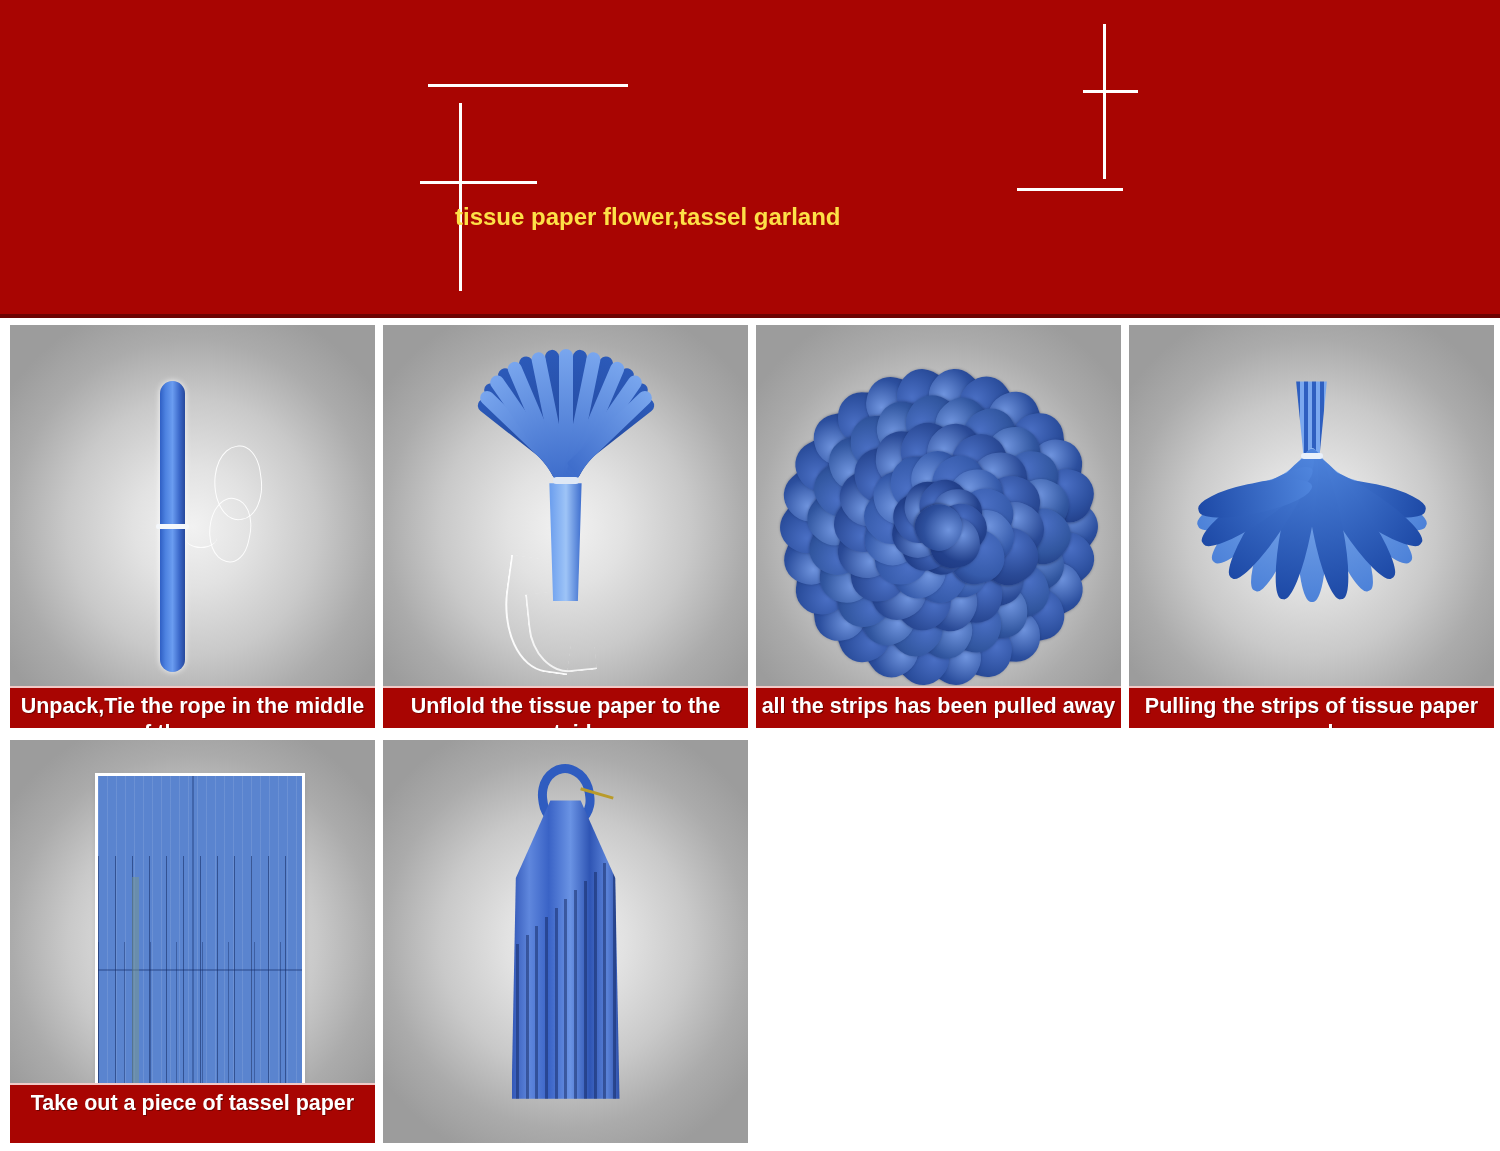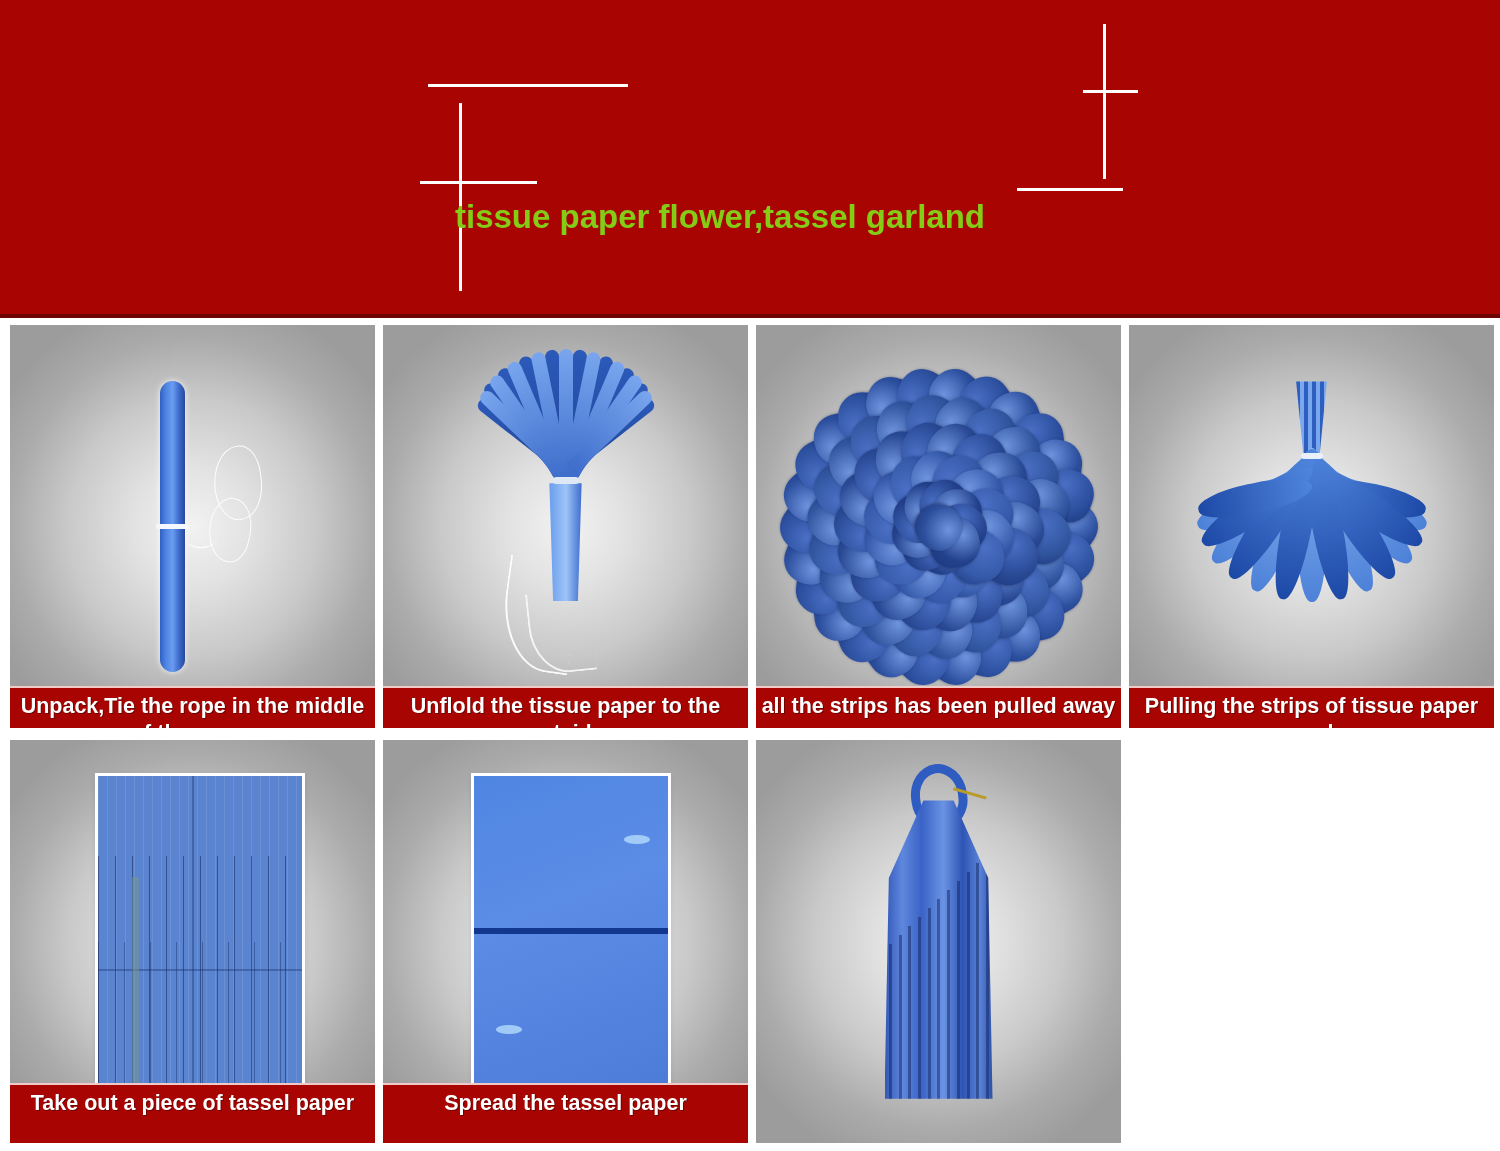--- a/index.html
+++ b/index.html
@@ -10,21 +10,21 @@
   
   .header{position:absolute;left:0;top:0;width:1500px;height:314px;
           background:#a80502;overflow:hidden;}
   .header-underline{position:absolute;left:0;top:314px;width:1500px;height:4px;
           background:#6d0302;}
 
   .hdr-title{position:absolute;left:472px;top:76px;
           font-size:92px;line-height:92px;color:#ffffff;font-weight:400;
           letter-spacing:1px;white-space:nowrap;}
   .hdr-sub{position:absolute;left:455px;top:199px;
-          font-size:33px;line-height:36px;color:#84cc16;font-weight:700;
+          font-size:24px;line-height:36px;color:#fde047;font-weight:700;
           white-space:nowrap;}
 
   
   .rule{position:absolute;background:#ffffff;}
   .rule-tl-h{left:428px;top:84px;width:200px;height:3px;}
   .rule-tl-v{left:459px;top:103px;width:3px;height:188px;}
   .rule-tl-h2{left:420px;top:181px;width:117px;height:3px;}
   .rule-tr-v{left:1103px;top:24px;width:3px;height:155px;}
   .rule-tr-h{left:1083px;top:90px;width:55px;height:3px;}
   .rule-br-h{left:1017px;top:188px;width:106px;height:3px;}
@@ -330,30 +330,20 @@
           <div class="fringe"></div>
           <div class="fringe2"></div>
           <div class="foldv"></div>
           <div class="foldh5"></div>
           <div class="greenline"></div>
         </div>
       </div>
       <div class="caption">Take out a piece of tassel paper</div>
     </div>
 
-    <div class="cell r2">
-      <div class="stage">
-        <div class="sheet6">
-          <div class="foldh6"></div>
-          <div class="spot" style="right:9%;top:19%;"></div>
-          <div class="spot" style="left:11%;top:80%;"></div>
-        </div>
-      </div>
-      <div class="caption">Spread the tassel paper</div>
-    </div>
 
 
     <div class="cell r2">
       <div class="stage" id="stage8">
         <div class="tloop"></div>
         <div class="tgold"></div>
         <div class="tbody">
             <div class="tstrand" style="left: 4%; height: 52%;"></div>
             <div class="tstrand" style="left: 13%; height: 55%;"></div>
             <div class="tstrand" style="left: 22%; height: 58%;"></div>

